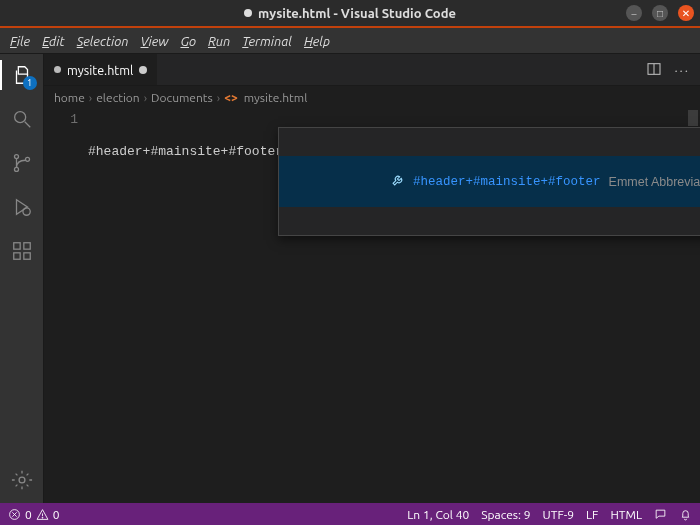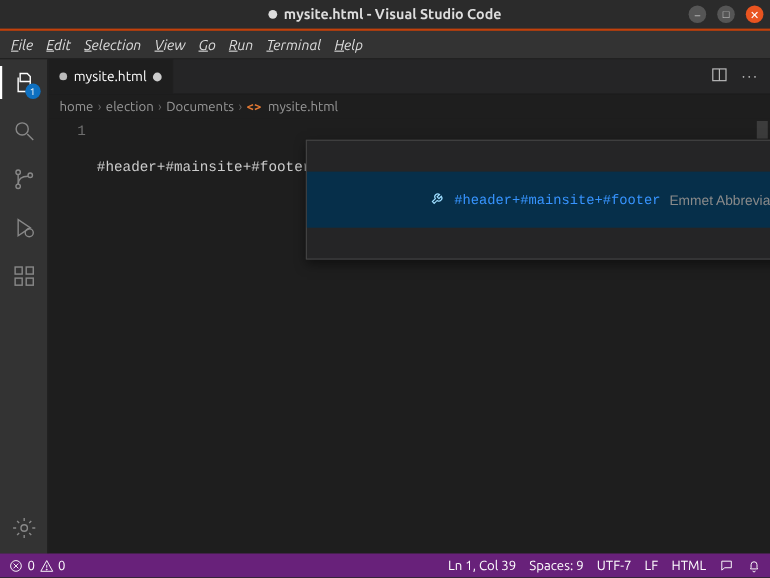--- a/index.html
+++ b/index.html
@@ -315,27 +315,27 @@
       <svg viewBox="0 0 24 24">
           <path d="M12 3 2 21h20z"></path>
           <line x1="12" y1="10" x2="12" y2="15"></line>
           <circle cx="12" cy="18" r="0.8" fill="#fff"></circle>
         </svg>
       <span>0</span>
     </div>
   </div>
   <div class="right">
     <div class="status-item">
-        <span>Ln 1, Col 39</span>
+        <span>Ln 1, Col 40</span>
       </div>
     <div class="status-item">
         <span>Spaces: 9</span>
       </div>
     <div class="status-item">
-        <span>UTF-7</span>
+        <span>UTF-9</span>
       </div>
     <div class="status-item">
         <span>LF</span>
       </div>
     <div class="status-item">
         <span>HTML</span>
       </div>
     <div class="status-item">
       <svg viewBox="0 0 24 24">
           <path d="M4 4h16v11H9l-5 4z"></path>

